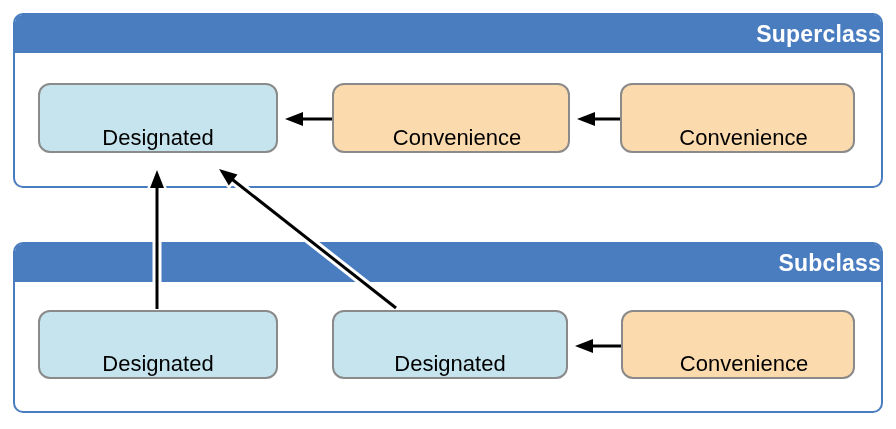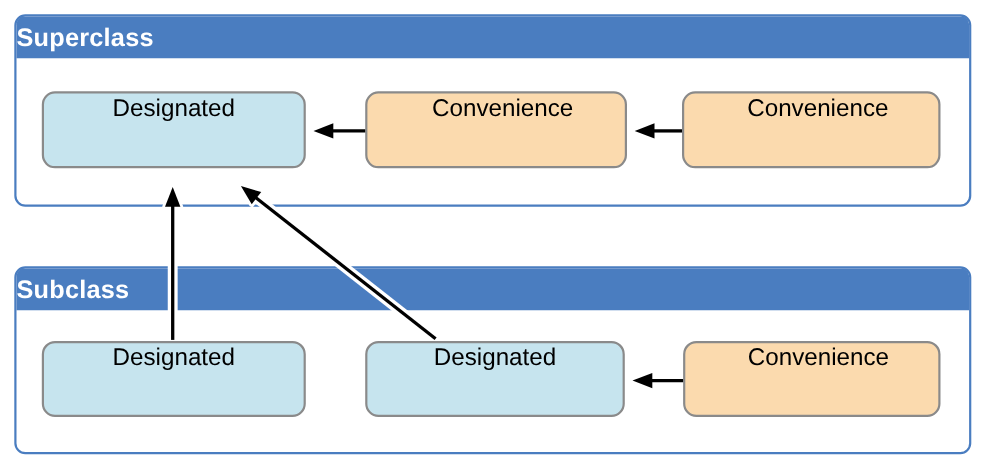--- a/index.html
+++ b/index.html
@@ -14,31 +14,31 @@
     background: #ffffff;
     border: 2px solid var(--frame-blue);
     border-radius: 10px;
   }
   #superclass-container { left: 13px; top: 13px;  width: 870px; height: 175px; }
   #subclass-container   { left: 13px; top: 242px; width: 870px; height: 171px; }
   .header-bar {
     position: absolute; left: 0; top: 0; right: 0; height: 38px;
     background: var(--frame-blue);
     border-radius: 7px 7px 0 0;
-    display: flex; align-items: center; justify-content: flex-start;
+    display: flex; align-items: center; justify-content: flex-end;
   }
   .header-title {
     color: var(--title-text);
     font-size: 23px; font-weight: bold; letter-spacing: 0.2px;
   }
   .node {
     position: absolute; box-sizing: border-box;
     border: 2px solid var(--box-border);
     border-radius: 12px;
-    display: flex; align-items: flex-start; justify-content: center;
+    display: flex; align-items: flex-end; justify-content: center;
     font-size: 22px; color: var(--label-text);
   }
   .designated  { background: var(--designated-fill); }
   .convenience { background: var(--convenience-fill); padding-left: 12px; }
 
   
   #sc-designated   { left: 38px;  top: 83px;  width: 240px; height: 70px; }
   #sc-convenience1 { left: 332px; top: 83px;  width: 238px; height: 70px; }
   #sc-convenience2 { left: 620px; top: 83px;  width: 235px; height: 70px; }
   

